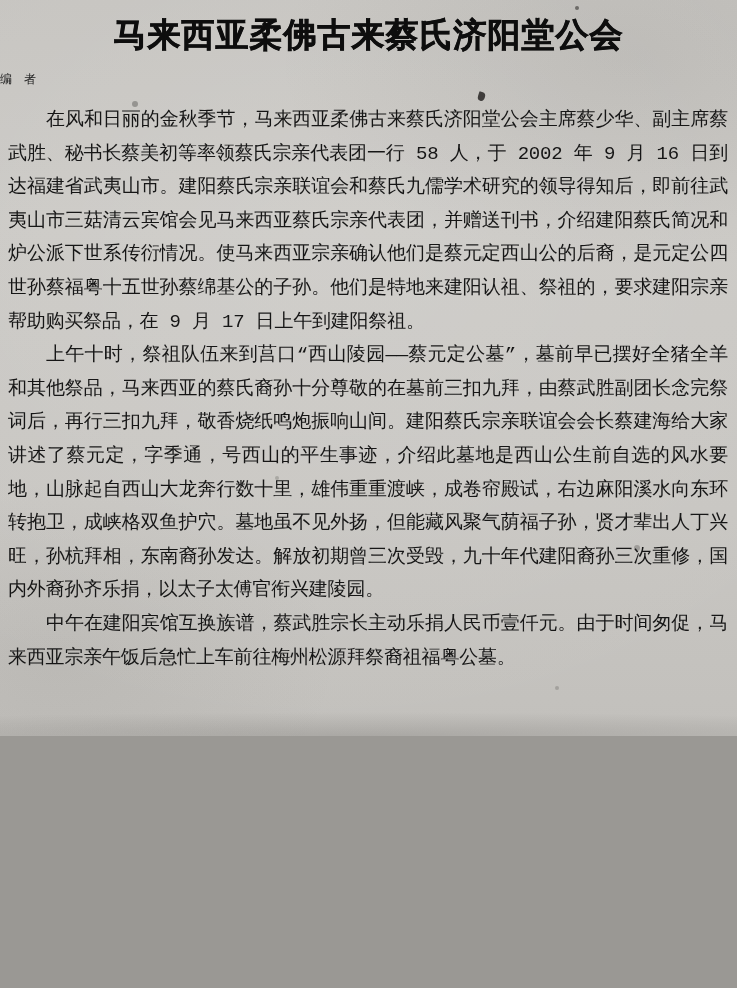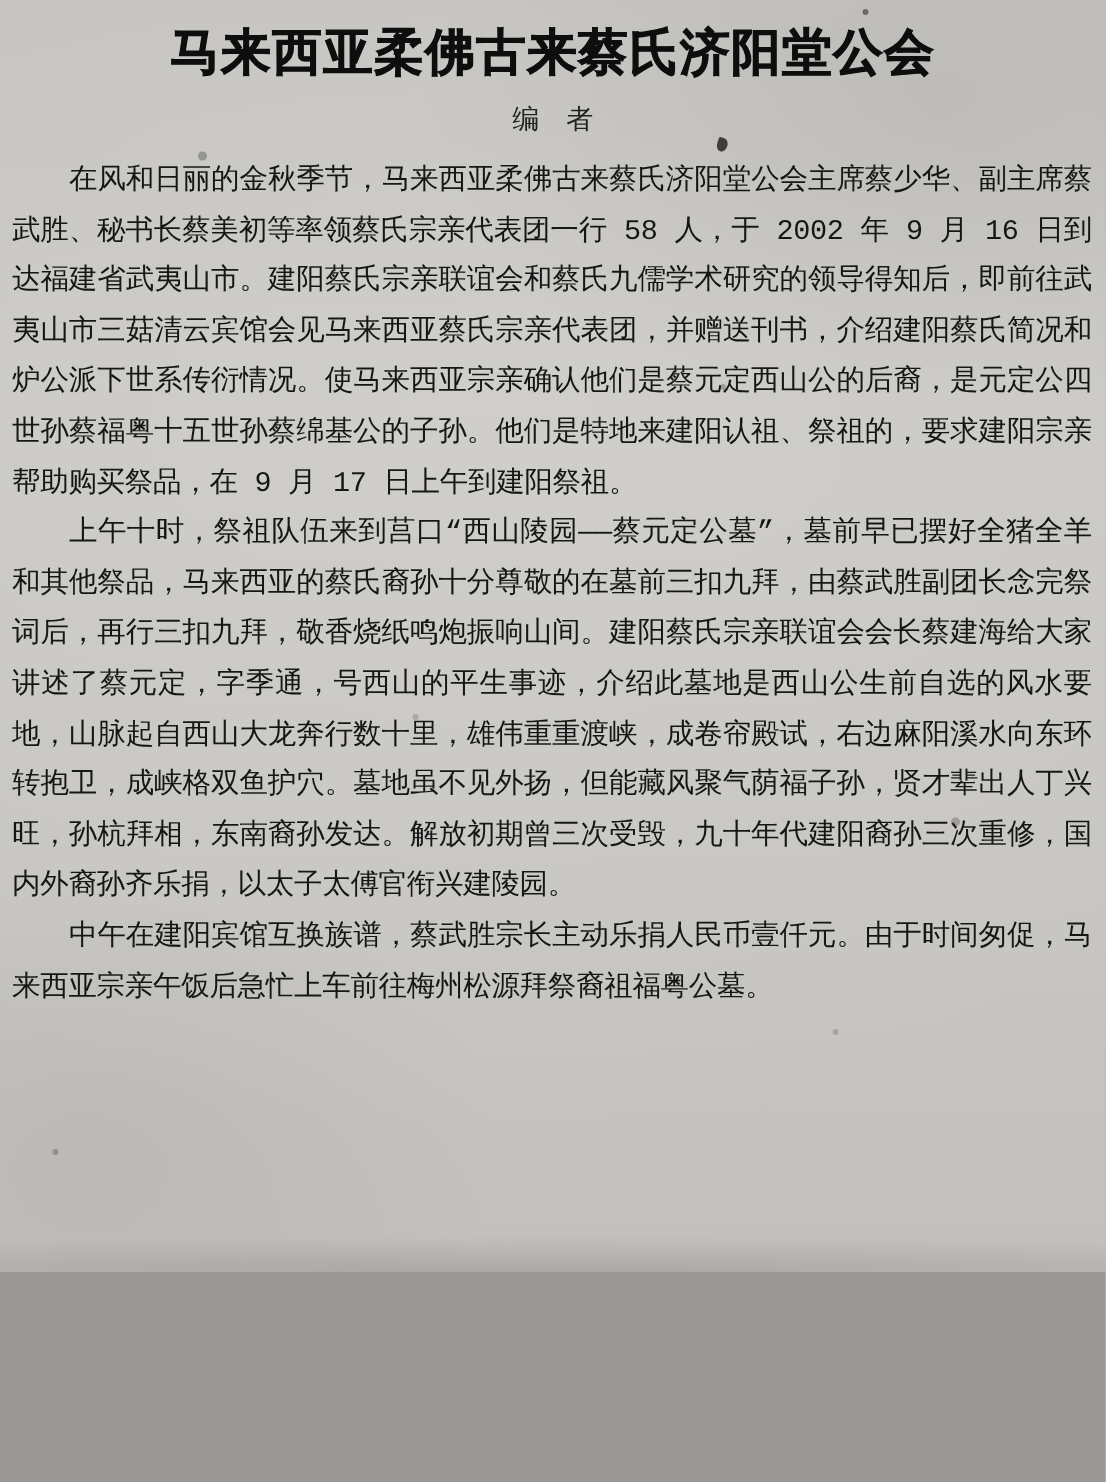--- a/index.html
+++ b/index.html
@@ -1,19 +1,19 @@
 <!DOCTYPE html>
 <html lang="zh"><head>
 <meta charset="utf-8">
 <style>
   html,body{margin:0;padding:0;}
   body{background:#9a9894;}
   .page{
     position:relative;
-    width:737px;height:848px;
+    width:737px;height:736px;
     margin:0 auto;
     overflow:hidden;
     background-color:#c9c7c3;
     background-image:
       radial-gradient(ellipse 900px 700px at 45% 35%, rgba(255,255,255,0.10), rgba(255,255,255,0) 70%),
       radial-gradient(ellipse 500px 300px at 85% 8%, rgba(90,88,84,0.10), rgba(0,0,0,0) 70%),
       radial-gradient(ellipse 400px 260px at 8% 90%, rgba(90,88,84,0.08), rgba(0,0,0,0) 70%),
       radial-gradient(ellipse 120% 30px at 50% 100%, rgba(60,58,55,0.18), rgba(0,0,0,0) 80%),
       linear-gradient(180deg,#c6c4c0 0%, #cbc9c5 30%, #c8c6c2 70%, #c2c0bc 100%);
     font-family:"Liberation Serif","DejaVu Serif",serif;
@@ -44,22 +44,22 @@
     font-family:"Liberation Sans","DejaVu Sans",sans-serif;
     font-weight:900;
     font-size:33px;
     line-height:45px;
     letter-spacing:1px;
     color:#0e0e0e;
     -webkit-text-stroke:0.6px #0e0e0e;
   }
   .byline{
     margin-top:7px;
-    text-align:center;
-    font-size:18px;
+    text-align:left;
+    font-size:12px;
     line-height:30px;
     color:#222;
   }
   main{
     margin-top:10px;
     padding:0 9px 0 8px;
   }
   main p{
     margin:0;
     text-indent:2em;

